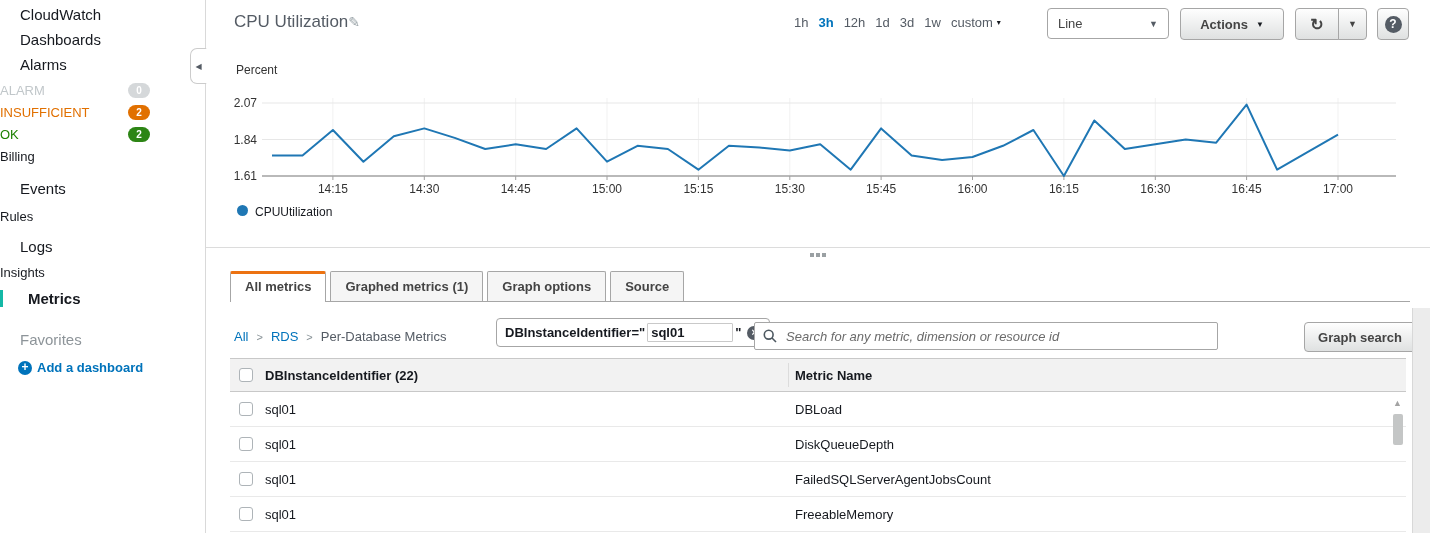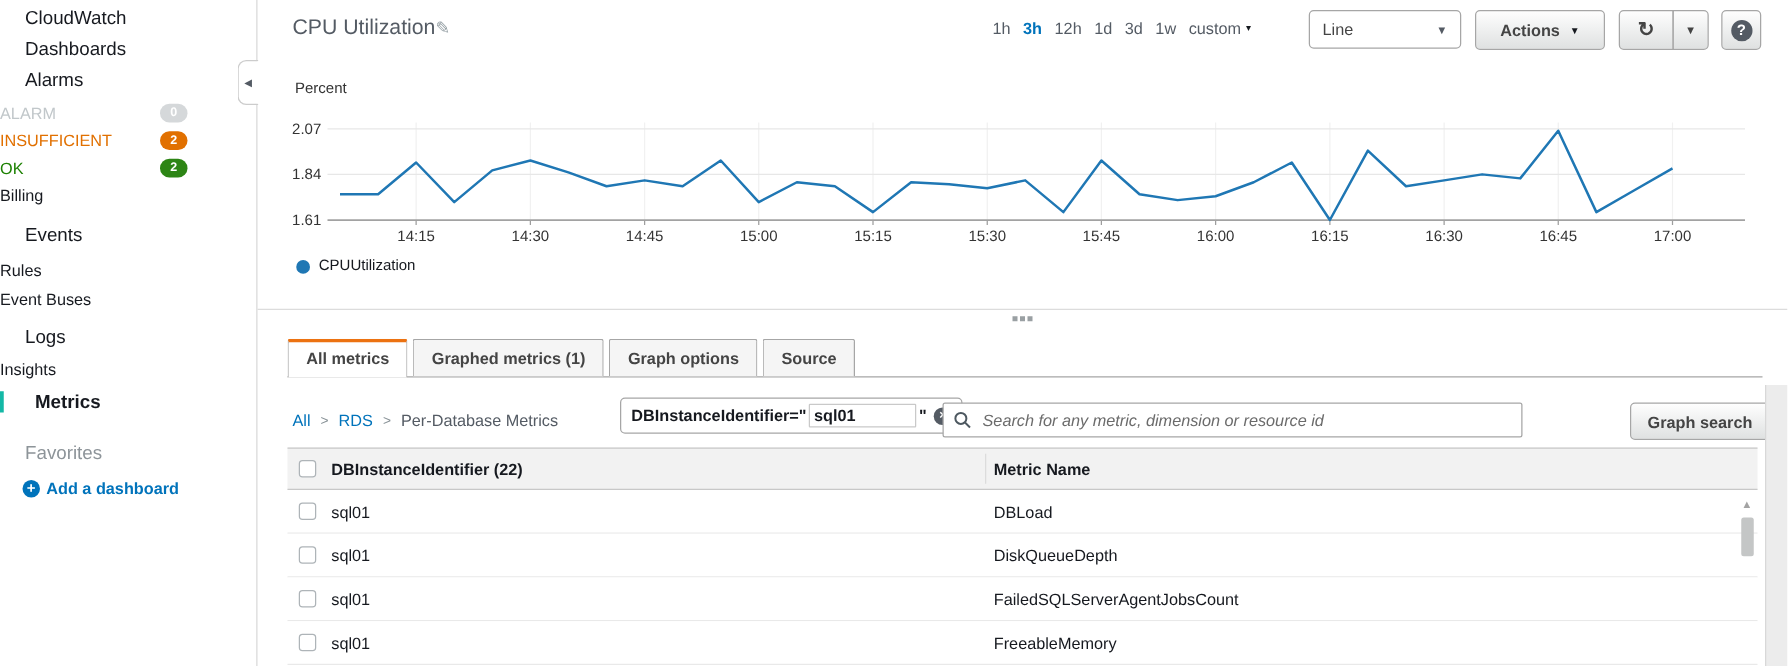--- a/index.html
+++ b/index.html
@@ -50,21 +50,21 @@
     font-weight:bold; font-size:13px; color:#444; display:flex; align-items:center; justify-content:center; cursor:pointer; }
   .actions-btn { position:absolute; left:974px; top:8px; width:104px; height:32px; gap:8px; }
   .refresh-group { position:absolute; left:1089px; top:8px; height:32px; display:flex; }
   .refresh-main { width:44px; border-radius:4px 0 0 4px; font-size:16px; }
   .refresh-caret { width:29px; border-radius:0 4px 4px 0; margin-left:-1px; font-size:9px; }
   .help-btn { position:absolute; left:1171px; top:8px; width:32px; height:32px; }
   .help-circle { width:17px; height:17px; border-radius:50%; background:#545b64; color:#fff; font-size:12px; font-weight:bold; line-height:17px; text-align:center; }
 
   #chart-svg { position:absolute; left:24px; top:60px; }
   #chart-svg text { font-size:12px; fill:#333; font-family:"Liberation Sans",sans-serif; }
-  .legend { position:absolute; left:31px; top:205px; display:flex; align-items:flex-end; gap:7px; font-size:12px; color:#16191f; cursor:pointer; }
+  .legend { position:absolute; left:31px; top:205px; display:flex; align-items:flex-start; gap:7px; font-size:12px; color:#16191f; cursor:pointer; }
   .legend-dot { width:11px; height:11px; border-radius:50%; background:#1f77b4; }
 
   .panel-divider { position:absolute; left:0; right:0; top:247px; border-top:1px solid #dcdcdc; }
   .drag-handle { position:absolute; left:604px; top:253px; display:flex; gap:2px; cursor:row-resize; }
   .drag-handle i { width:4px; height:4px; background:#9aa0a3; display:block; }
 
   
   .tabs { position:absolute; left:24px; right:20px; top:269px; height:33px; display:flex; align-items:flex-end; border-bottom:1px solid #a6a6a6; }
   .tab { margin-right:4px; padding:7px 14px; font-size:13px; font-weight:bold; color:#444;
     background:#f5f5f5; border:1px solid #a6a6a6; border-bottom:none; border-radius:2px 2px 0 0; cursor:pointer; }
@@ -123,21 +123,20 @@
     <span class="badge badge-insufficient">2</span>
   </div>
   <div class="sb-l2 alarm-row" style="margin-top:7px;">
     <span class="lbl-ok">OK</span>
     <span class="badge badge-ok">2</span>
   </div>
   <div class="sb-l2" style="margin-top:7px;">Billing</div>
 
   <div class="sb-l1" style="margin-top:16px;">Events</div>
   <div class="sb-l2" style="margin-top:12px;">Rules</div>
-  <div class="sb-l2" style="margin-top:8px;">Event Buses</div>
 
   <div class="sb-l1" style="margin-top:14px;">Logs</div>
   <div class="sb-l2" style="margin-top:10px;">Insights</div>
 
   <div class="sb-l1 sb-metrics" style="margin-top:10px;">Metrics</div>
 
   <div class="sb-l1 sb-favorites" style="margin-top:24px;">Favorites</div>
 
   <div class="sb-add" style="margin-top:12px;">
     <span class="plus-circle">+</span>

